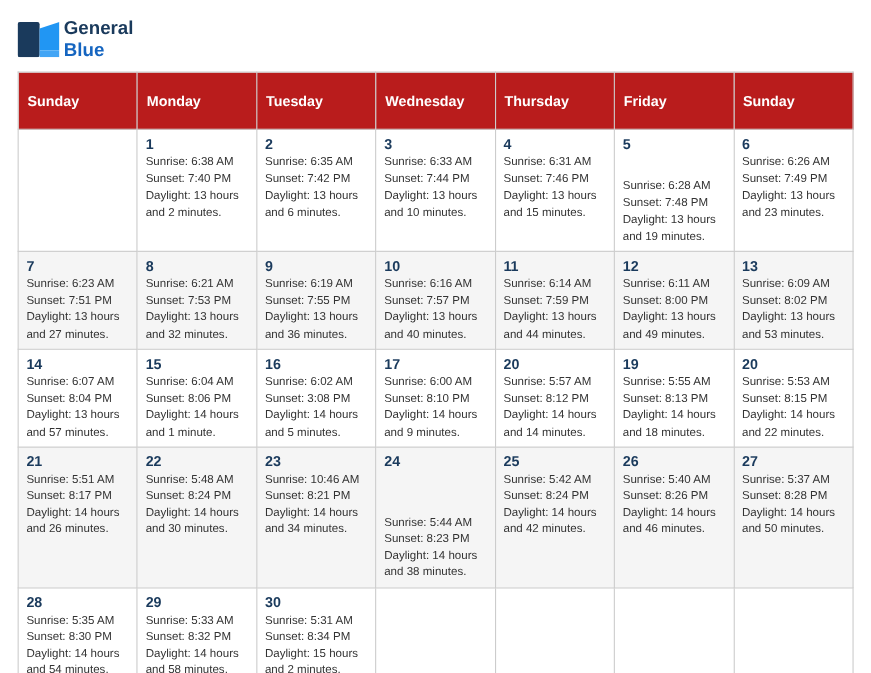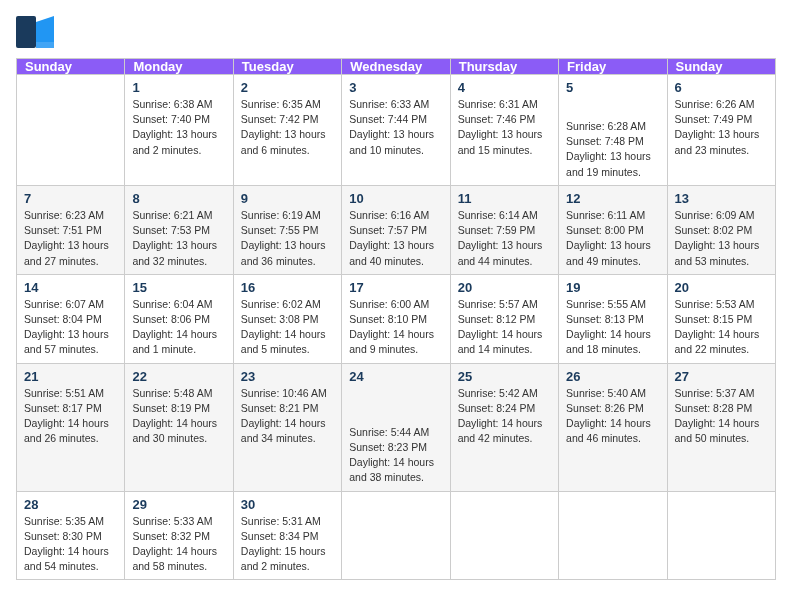--- a/index.html
+++ b/index.html
@@ -33,24 +33,24 @@
       font-size: 16px;
       color: #333;
       font-weight: normal;
     }
     table {
       width: 100%;
       border-collapse: collapse;
       font-size: 11px;
     }
     thead tr th {
-      background: #8b5cf6;
+      background: #b91c1c;
       color: #fff;
       text-align: left;
-      padding: 0 8px;
+      padding: 18px 8px;
       font-size: 13px;
       font-weight: bold;
       border: 1px solid #ccc;
     }
     tbody tr td {
       border: 1px solid #ccc;
       padding: 5px 7px;
       vertical-align: top;
       width: calc(100% / 7);
       height: 80px;
@@ -80,20 +80,28 @@
 <body>
 
 <div class="header-area">
   <div class="logo">
     <div style="display:flex; align-items:center; gap:4px;">
       <svg width="38" height="32" viewBox="0 0 38 32">
         <rect x="0" y="0" width="20" height="32" rx="2" fill="#1a3a5c"></rect>
         <polygon points="20,6 38,0 38,26 20,26" fill="#2196f3"></polygon>
         <polygon points="20,26 38,26 38,32 20,32" fill="#42a5f5"></polygon>
       </svg>
+      <div>
+        <div style="font-size:17px; font-weight:bold; color:#1a3a5c; line-height:1.15;">
+          <span>General</span>
+        </div>
+        <div style="font-size:17px; font-weight:bold; color:#1565c0; line-height:1.15;">
+          <span>Blue</span>
+        </div>
+      </div>
     </div>
   </div>
   <div class="title-area">
   </div>
 </div>
 
 <table>
   <thead>
     <tr>
     <th>Sunday</th>
@@ -257,21 +265,21 @@
         <td>
           <span class="day-number">21</span>
           <div class="day-info" style="white-space: pre-line;">Sunrise: 5:51 AM
 Sunset: 8:17 PM
 Daylight: 14 hours
 and 26 minutes.</div>
         </td>
         <td>
           <span class="day-number">22</span>
           <div class="day-info" style="white-space: pre-line;">Sunrise: 5:48 AM
-Sunset: 8:19 PM
+Sunset: 8:24 PM
 Daylight: 14 hours
 and 30 minutes.</div>
         </td>
         <td>
           <span class="day-number">23</span>
           <div class="day-info" style="white-space: pre-line;">Sunrise: 10:46 AM
 Sunset: 8:21 PM
 Daylight: 14 hours
 and 34 minutes.</div>
         </td>

